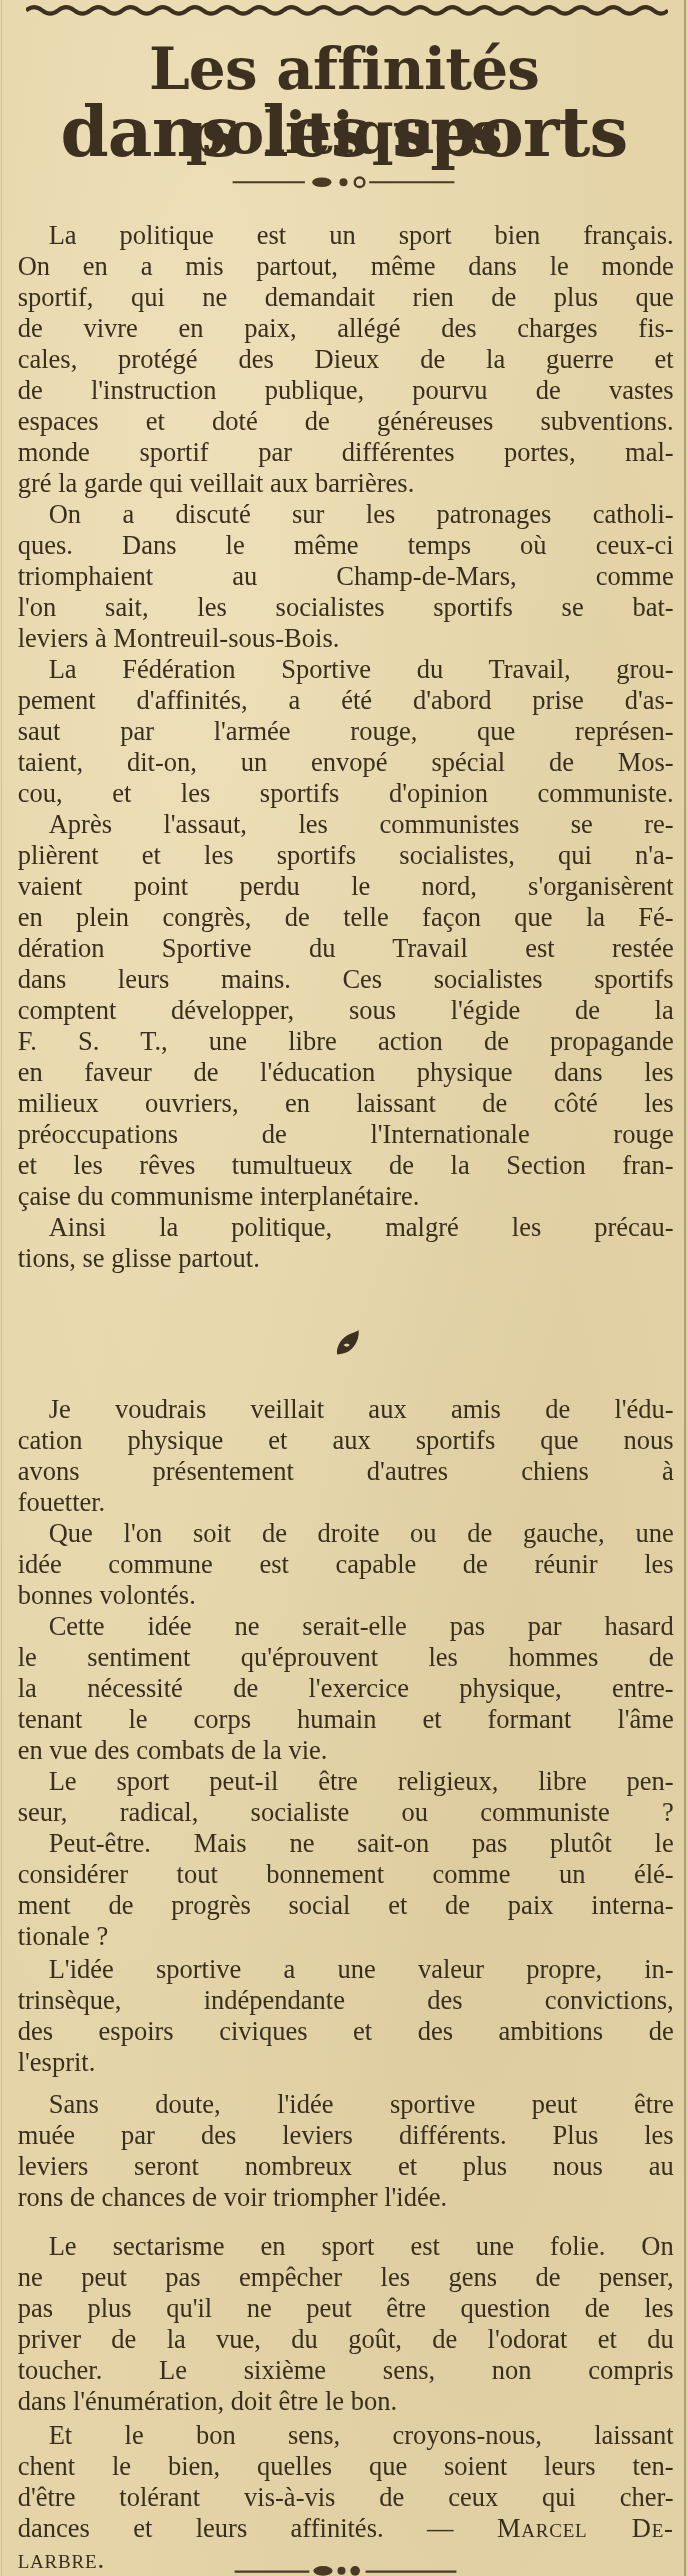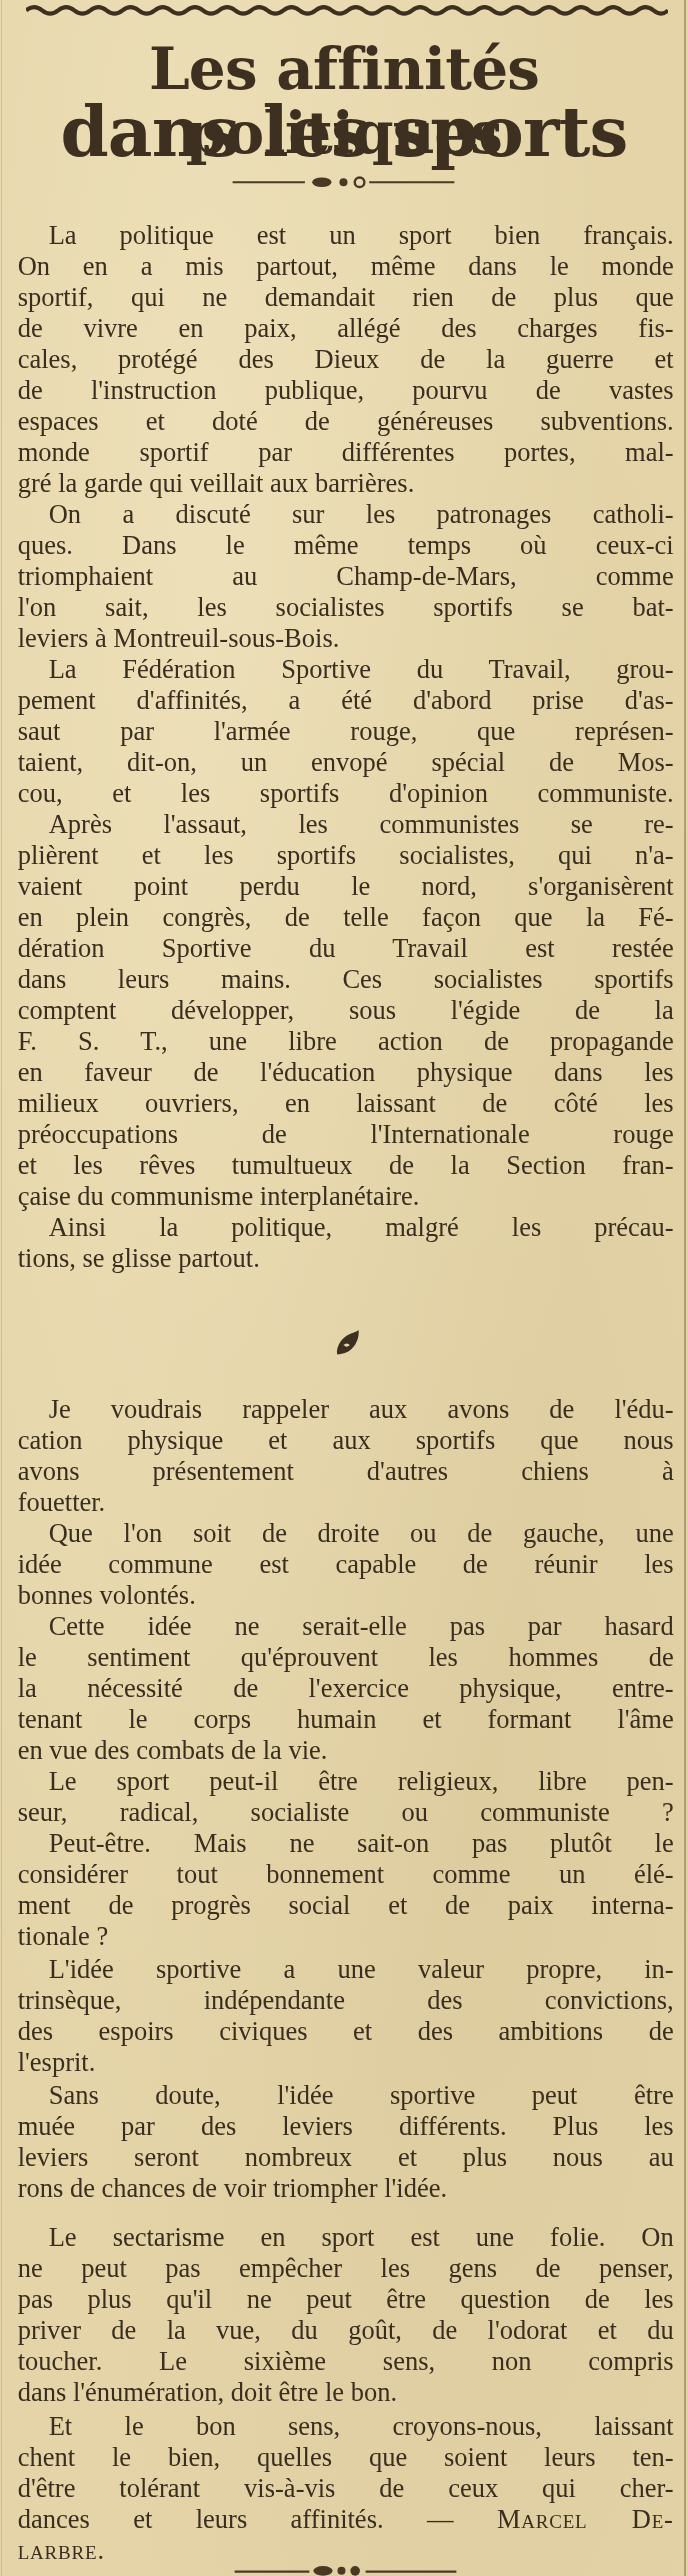--- a/index.html
+++ b/index.html
@@ -129,21 +129,21 @@
     </div>
   </div>
 
   <svg class="fleuron" viewBox="0 0 34 36">
     <path d="M4 32 C 2 22, 10 10, 20 6 C 26 4, 30 2, 31 1 C 32 10, 28 22, 18 28 C 12 31, 7 31, 4 32 Z" fill="#3d3020"></path>
     <path d="M12 20 q4 -4 8 0 q-4 4 -8 0" fill="#e4d4a8"></path>
   </svg>
 
   <div class="text-block" style="top:1394px;">
     <div>
-      <div class="line indent">Je voudrais rappeler aux avons de l'édu-</div>
+      <div class="line indent">Je voudrais veillait aux amis de l'édu-</div>
       <div class="line">cation physique et aux sportifs que nous</div>
       <div class="line">avons présentement d'autres chiens à</div>
       <div class="line last">fouetter.</div>
     </div>
     <div>
       <div class="line indent">Que l'on soit de droite ou de gauche, une</div>
       <div class="line">idée commune est capable de réunir les</div>
       <div class="line last">bonnes volontés.</div>
     </div>
     <div>
@@ -162,21 +162,21 @@
       <div class="line">considérer tout bonnement comme un élé-</div>
       <div class="line">ment de progrès social et de paix interna-</div>
       <div class="line last">tionale ?</div>
     </div>
     <div style="margin-top:2px;">
       <div class="line indent">L'idée sportive a une valeur propre, in-</div>
       <div class="line">trinsèque, indépendante des convictions,</div>
       <div class="line">des espoirs civiques et des ambitions de</div>
       <div class="line last">l'esprit.</div>
     </div>
-    <div style="margin-top:2px;">
+    <div style="margin-top:11px;">
       <div class="line indent">Sans doute, l'idée sportive peut être</div>
       <div class="line">muée par des leviers différents. Plus les</div>
       <div class="line">leviers seront nombreux et plus nous au</div>
       <div class="line last">rons de chances de voir triompher l'idée.</div>
     </div>
     <div style="margin-top:18px;">
       <div class="line indent">Le sectarisme en sport est une folie. On</div>
       <div class="line">ne peut pas empêcher les gens de penser,</div>
       <div class="line">pas plus qu'il ne peut être question de les</div>
       <div class="line">priver de la vue, du goût, de l'odorat et du</div>

